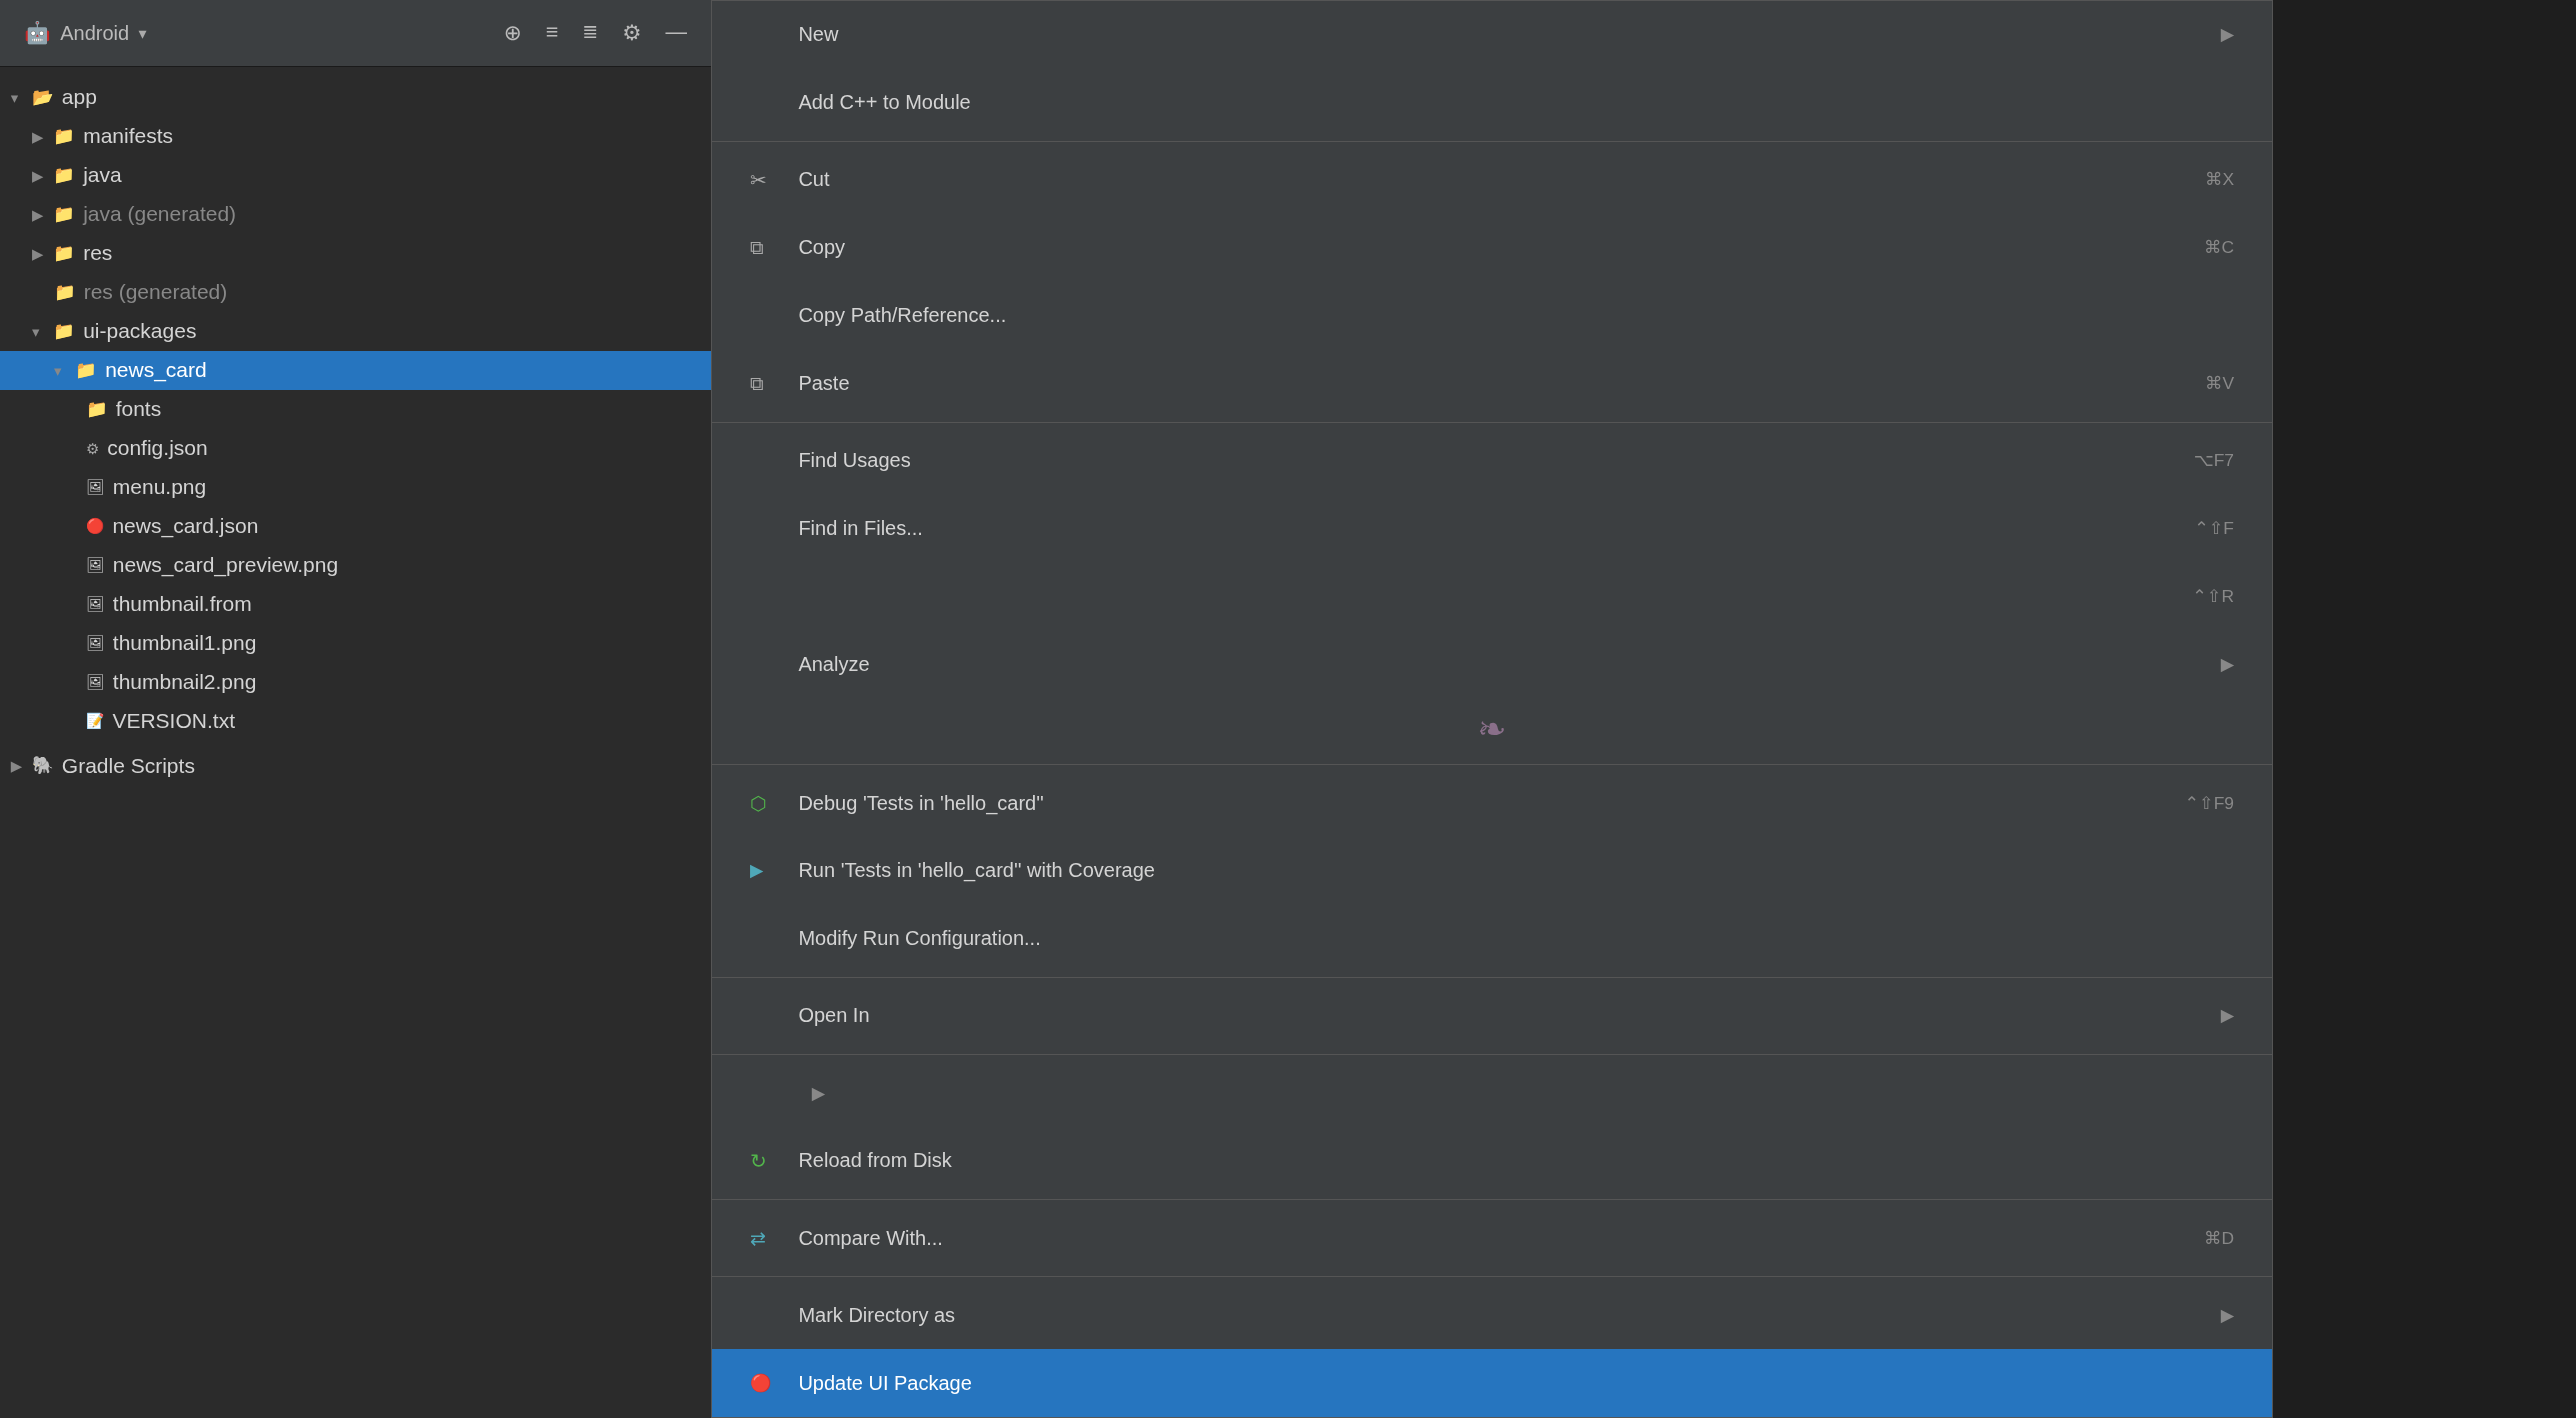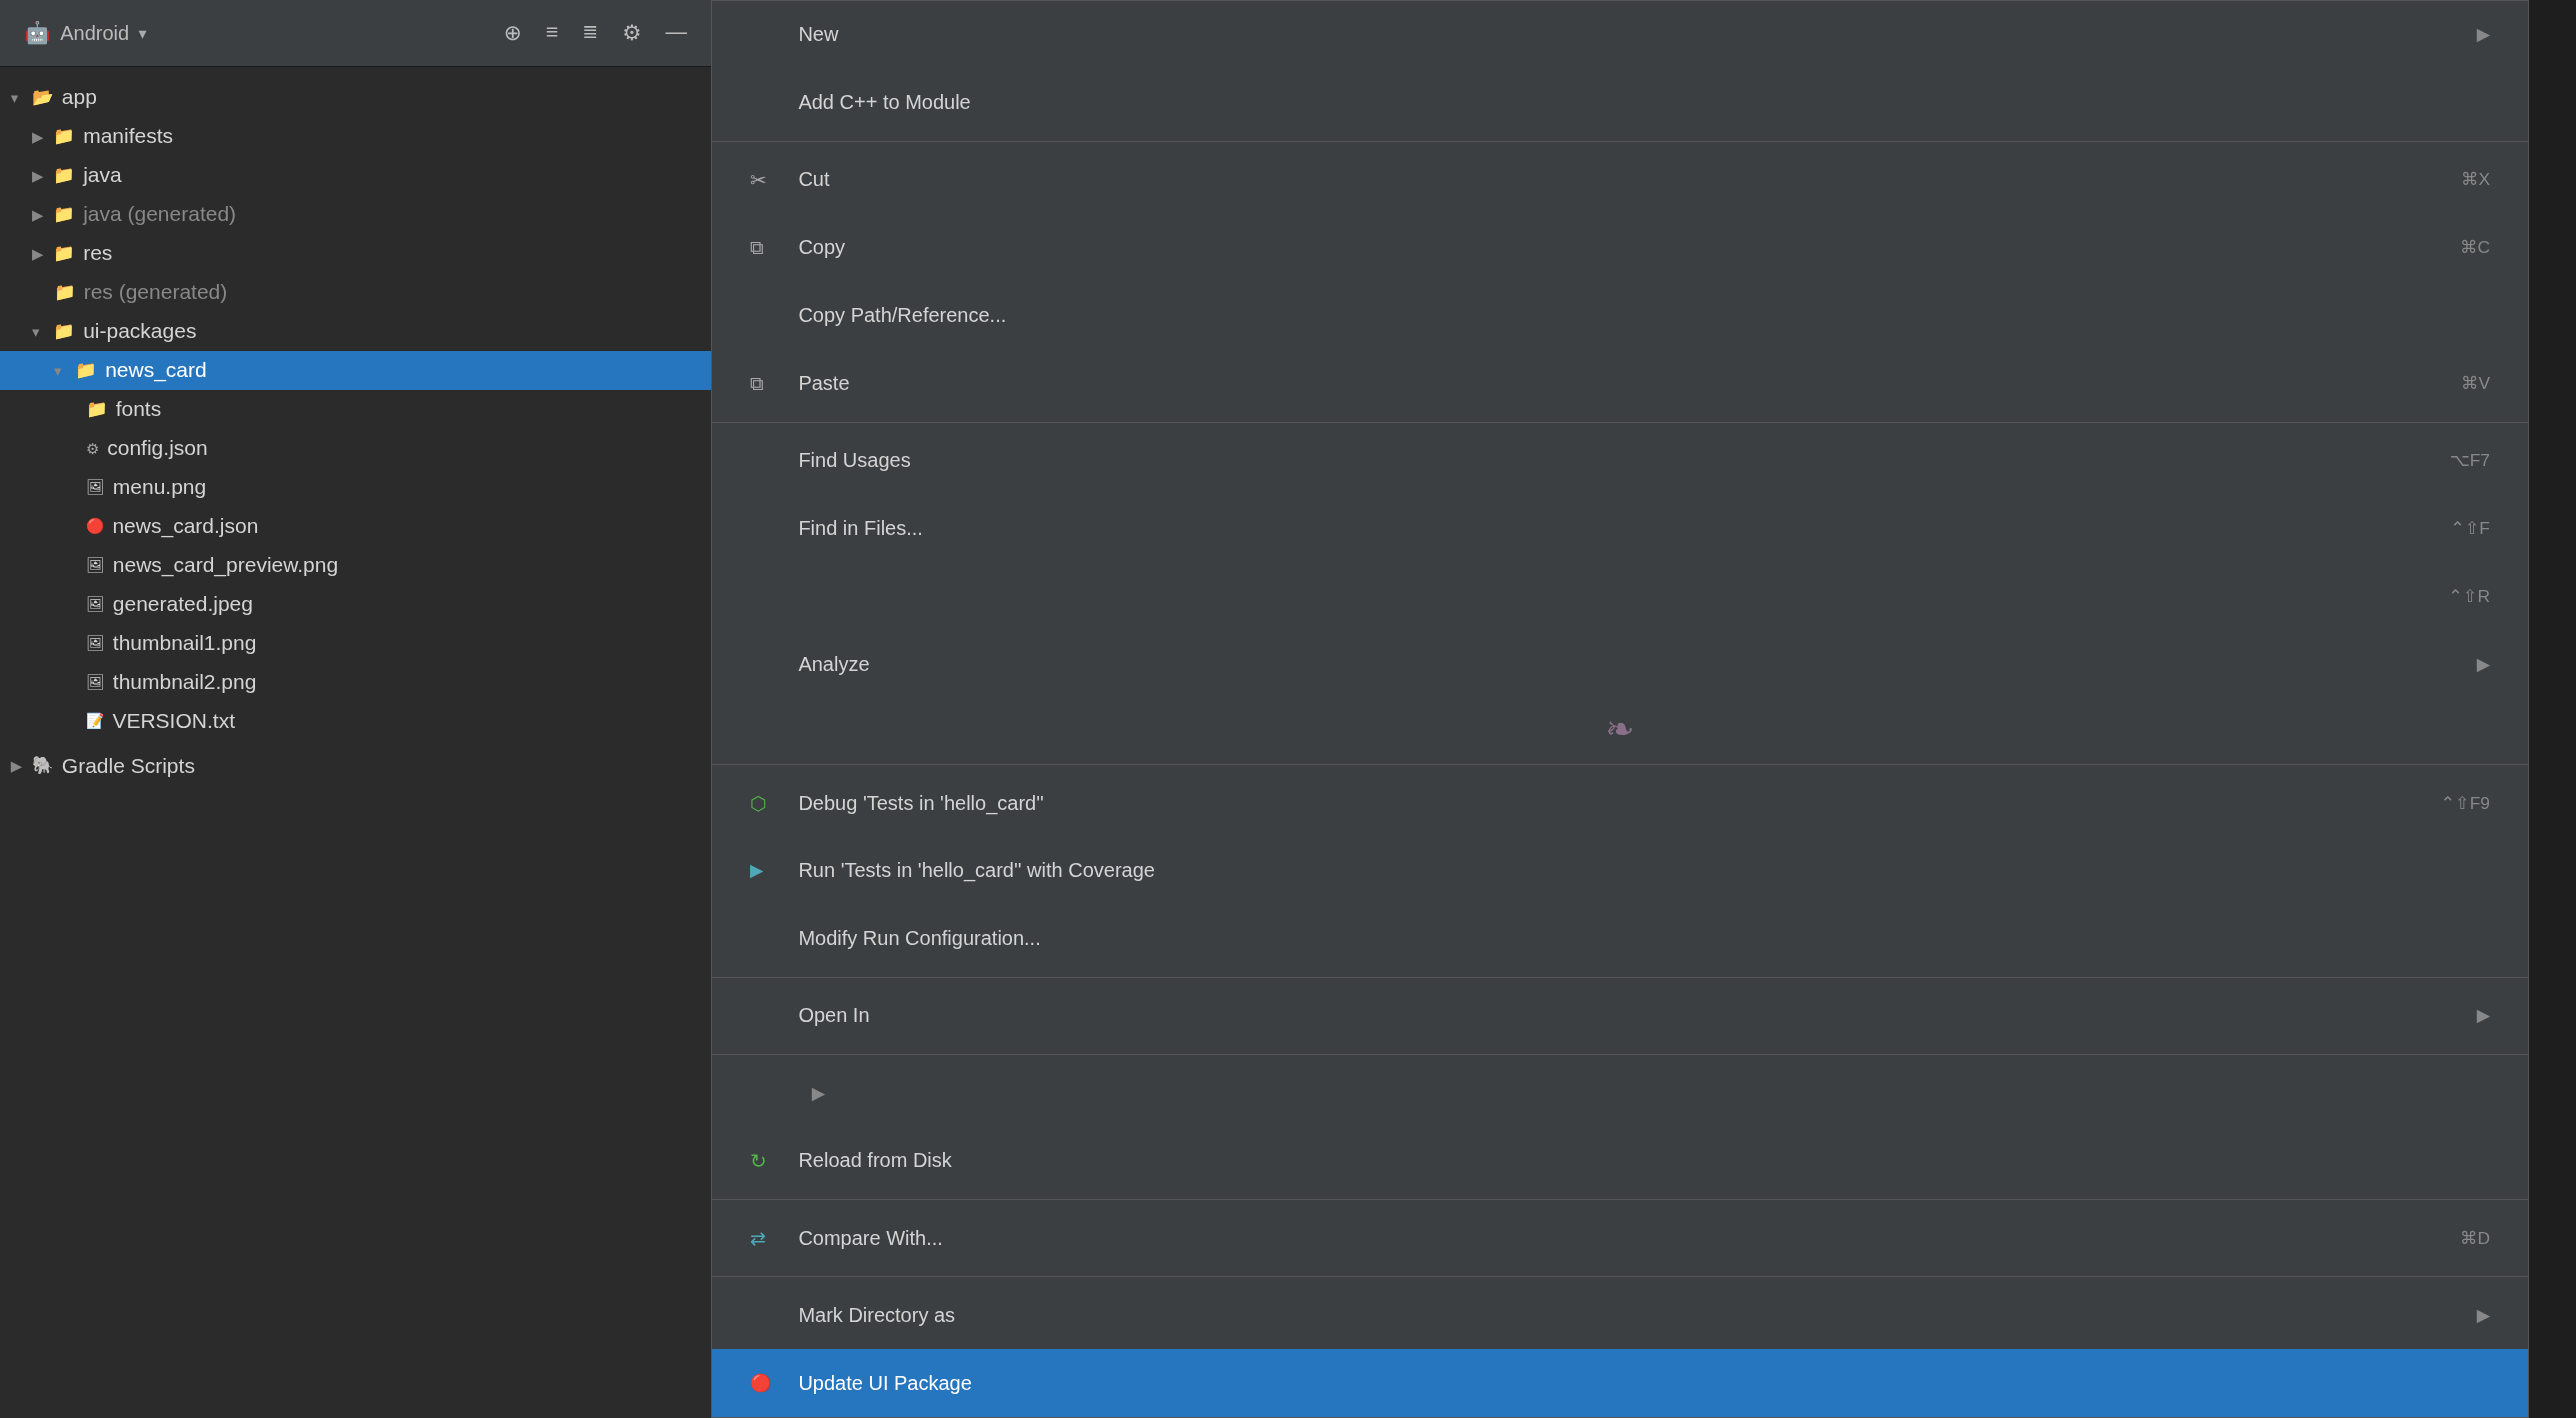--- a/index.html
+++ b/index.html
@@ -97,21 +97,21 @@
 
     .tree-row .file-name.generated {
       color: #888;
     }
 
     .folder-icon { color: #6897bb; }
     .folder-icon-green { color: #52b44b; }
 
     
     #context-menu {
-      width: 1818px;
+      width: 1562px;
       background: #3c3f41;
       border: 1.3px solid #555;
       height: 100%;
       display: flex;
       flex-direction: column;
     }
 
     .menu-item {
       display: flex;
       align-items: center;
@@ -278,21 +278,21 @@
       <span class="indent" style="min-width:86px;"></span>
       <span class="arrow" style="width:0;"></span>
       <span class="file-icon" style="font-size:14.8px;margin-right:8px;">🖼</span>
       <span class="file-name">news_card_preview.png</span>
     </div>
 
     <div class="tree-row">
       <span class="indent" style="min-width:86px;"></span>
       <span class="arrow" style="width:0;"></span>
       <span class="file-icon" style="font-size:14.8px;margin-right:8px;">🖼</span>
-      <span class="file-name">generated.jpeg</span>
+      <span class="file-name">thumbnail.from</span>
     </div>
 
     <div class="tree-row">
       <span class="indent" style="min-width:86px;"></span>
       <span class="arrow" style="width:0;"></span>
       <span class="file-icon" style="font-size:14.8px;margin-right:8px;">🖼</span>
       <span class="file-name">thumbnail1.png</span>
     </div>
 
     <div class="tree-row">

